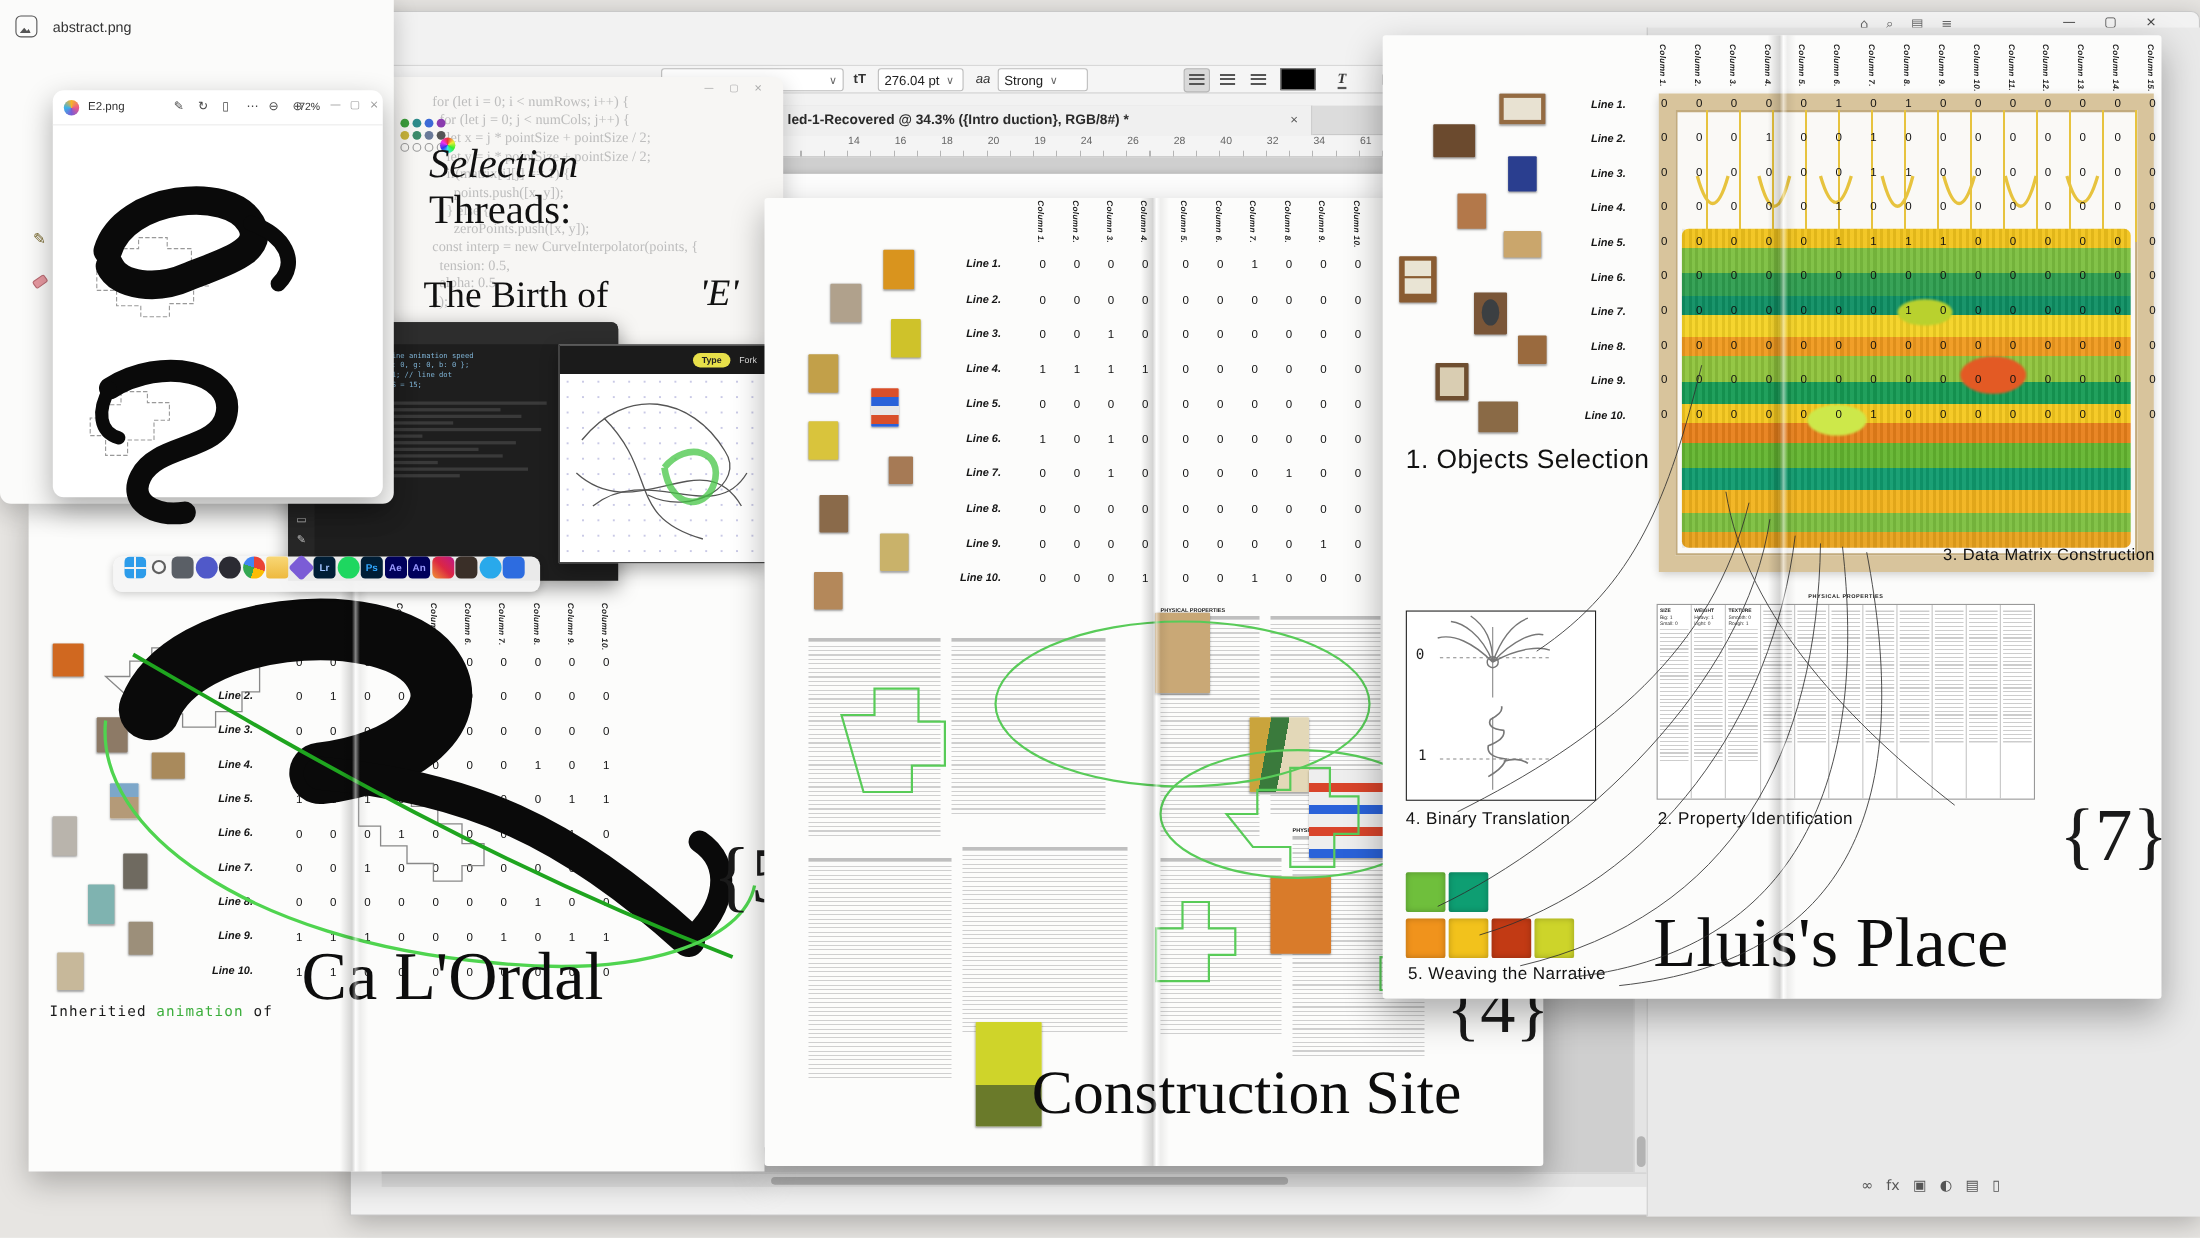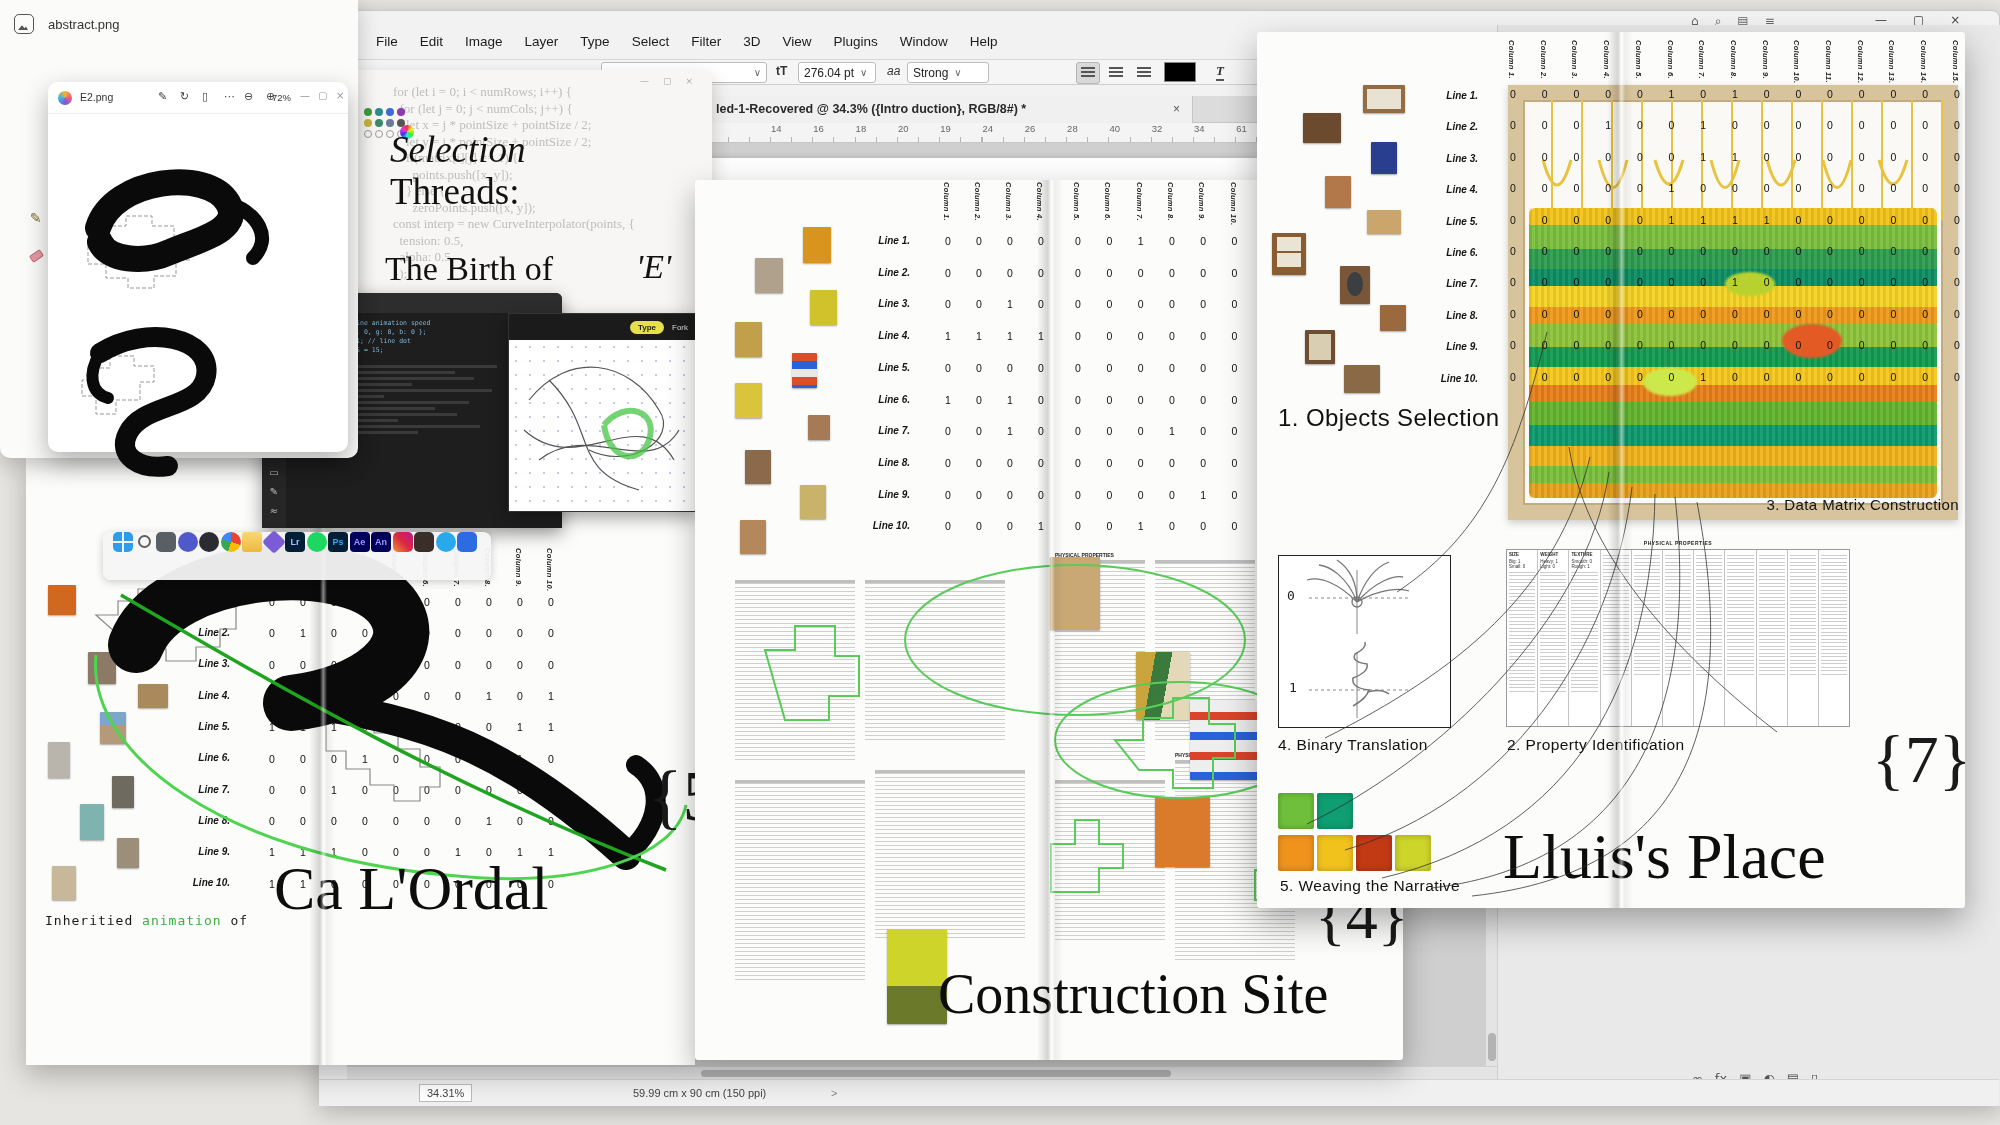--- a/index.html
+++ b/index.html
@@ -43,21 +43,21 @@
   .lineLabel-set .it{position:absolute;transform:translateX(-100%);font:italic 700 10px "Liberation Sans";color:#151515;white-space:nowrap;}
   .colLabel-set .it{position:absolute;writing-mode:vertical-rl;font:italic 700 7.5px "Liberation Sans";color:#222;height:52px;letter-spacing:.3px;}
   .matrix .cell{position:absolute;transform:translateX(-50%);font:500 10.5px "Liberation Sans";color:#101010;}
   .thumb{position:absolute;border-radius:1px;box-shadow:0 1px 2px rgba(0,0,0,.35);}
   .serifTitle{position:absolute;font-family:"Liberation Serif",serif;color:#0d0d0d;white-space:nowrap;}
   .pageNum{position:absolute;font-family:"Liberation Serif",serif;font-weight:300;color:#1a1a1a;}
   .step{position:absolute;font:15.5px "Liberation Sans";color:#111;letter-spacing:.4px;white-space:nowrap;}
   .ttable{position:absolute;background:repeating-linear-gradient(#9a9a9a 0 1px,transparent 1px 4px);opacity:.45;border-top:3px solid #777;}
   .caption{position:absolute;font:13px "DejaVu Sans Mono",monospace;letter-spacing:1px;color:#1a1a1a;}
   
-  #taskbar{left:103px;top:532px;width:388px;height:48px;background:rgba(246,246,246,.95);border-radius:8px;box-shadow:0 2px 8px rgba(0,0,0,.2);z-index:42;}
+  #taskbar{left:103px;top:506px;width:388px;height:32px;background:rgba(246,246,246,.95);border-radius:8px;box-shadow:0 2px 8px rgba(0,0,0,.2);z-index:42;}
   .tb-ic{position:absolute;top:8px;width:20px;height:20px;border-radius:5px;}
   .shp-win{background-color:#2d9cea;background-image:linear-gradient(to right,transparent 9px,#f2f2f2 9px 11px,transparent 11px),linear-gradient(to bottom,transparent 9px,#f2f2f2 9px 11px,transparent 11px);}
   .shp-search{background:transparent !important;border:2px solid #5f5f5f;border-radius:50%;width:13px;height:13px;margin:3px;}
   .shp-chrome{background:conic-gradient(#ea4335 0 30%,#fbbc05 30% 55%,#34a853 55% 80%,#4285f4 80%);border-radius:50%;}
   .shp-folder{background:linear-gradient(#f8d775,#eeb93e);border-radius:3px;}
   .shp-circle{border-radius:50%;}
   .shp-diamond{transform:rotate(45deg) scale(.85);border-radius:4px;}
   .shp-gradient{background:linear-gradient(45deg,#f09433,#dc2743 50%,#bc1888);border-radius:5px;}
   .shp-adobe{border-radius:4px;display:flex;align-items:center;justify-content:center;font:700 9px "Liberation Sans";}
   .shp-square{border-radius:5px;}
@@ -115,37 +115,20 @@
   .pt-h{font:700 4.5px "Liberation Sans";color:#222;margin-bottom:2px;white-space:nowrap;}
   .pt-l{font:4.5px "Liberation Sans";color:#333;white-space:nowrap;}
   .pt-bars{margin-top:3px;height:120px;background:repeating-linear-gradient(#9a9a9a 0 1px,transparent 1px 3.5px);opacity:.5;}
   .pt-title{position:absolute;left:249px;top:508px;width:344px;text-align:center;font:700 5px "Liberation Sans";letter-spacing:.5px;color:#222;}
   svg{position:absolute;overflow:visible;}
 </style>
 </head>
 <body>
 
 <div id="ps" class="abs">
-  <div class="menubar">
-    <div class="ps-logo">Ps</div>
-    <div style="display:flex">
-        <div class="menu-item">File</div>
-        <div class="menu-item">Edit</div>
-        <div class="menu-item">Image</div>
-        <div class="menu-item">Layer</div>
-        <div class="menu-item">Type</div>
-        <div class="menu-item">Select</div>
-        <div class="menu-item">Filter</div>
-        <div class="menu-item">3D</div>
-        <div class="menu-item">View</div>
-        <div class="menu-item">Plugins</div>
-        <div class="menu-item">Window</div>
-        <div class="menu-item">Help</div>
-      </div>
-  </div>
   <div class="tb-icons">
       <div class="ic">⌂</div>
       <div class="ic">⌕</div>
       <div class="ic">▤</div>
       <div class="ic">≡</div>
     </div>
   <div class="winctl">
       <div class="ic">—</div>
       <div class="ic">▢</div>
       <div class="ic">×</div>
@@ -219,25 +202,20 @@
     <div class="panel-icons">
         <div class="ic">∞</div>
         <div class="ic">fx</div>
         <div class="ic">▣</div>
         <div class="ic">◐</div>
         <div class="ic">▤</div>
         <div class="ic">▯</div>
       </div>
   </div>
 
-  <div class="statusbar">
-    <span class="zoombox">34.31%</span>
-    <span class="abs" style="left:314px;top:7px;">59.99 cm x 90 cm (150 ppi)</span>
-    <span class="abs" style="left:512px;top:7px;color:#888">&gt;</span>
-  </div>
 </div>
 
 <div id="ephemeral" class="abs">
   <div class="eph-code"><div class="cl">for (let i = 0; i &lt; numRows; i++) {</div><div class="cl">  for (let j = 0; j &lt; numCols; j++) {</div><div class="cl">    let x = j * pointSize + pointSize / 2;</div><div class="cl">    let y = i * pointSize + pointSize / 2;</div><div class="cl">    if(matrix[i][j] == 1) {</div><div class="cl">      points.push([x, y]);</div><div class="cl">    } else {</div><div class="cl">      zeroPoints.push([x, y]);</div><div class="cl">const interp = new CurveInterpolator(points, {</div><div class="cl">  tension: 0.5,</div><div class="cl">  alpha: 0.5</div><div class="cl">});</div></div>
   <div class="abs" style="left:16px;top:38px;width:46px;height:34px;">
       <div class="dot" style="background: rgb(60, 157, 60); left: 0px; top: 0px;"></div>
       <div class="dot" style="background: rgb(46, 139, 139); left: 11px; top: 0px;"></div>
       <div class="dot" style="background: rgb(60, 106, 214); left: 22px; top: 0px;"></div>
       <div class="dot" style="background: rgb(138, 60, 174); left: 33px; top: 0px;"></div>
       <div class="dot" style="background: rgb(200, 180, 60); left: 0px; top: 11px;"></div>

